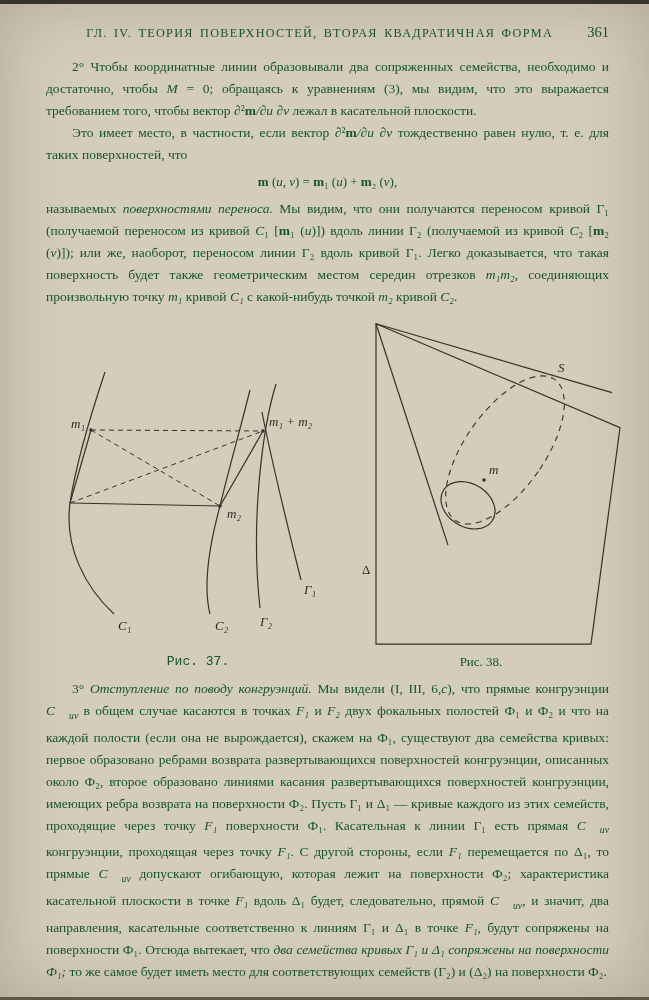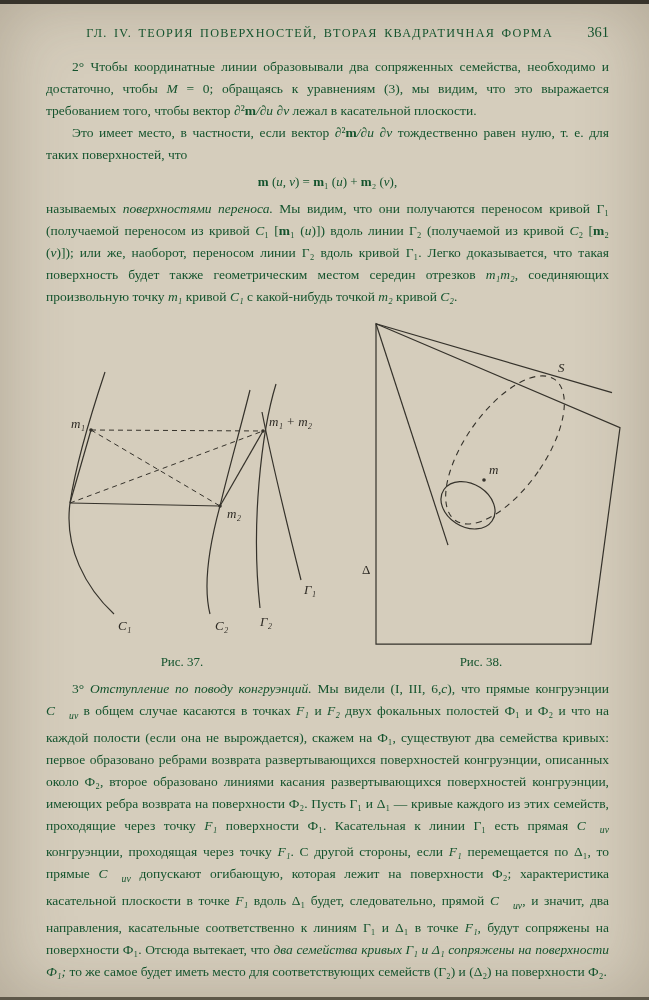--- a/index.html
+++ b/index.html
@@ -21,21 +21,21 @@
   .seg{white-space:pre-wrap;}
   .it{font-style:italic;}
   .bf{font-weight:bold;}
   .sub{vertical-align:sub;font-size:0.72em;padding-left:14px;}
   .formula{text-align:center;font-size:13px;margin:8px 0 8px 0;}
   .figures{position:relative;height:366px;margin-top:4px;}
   .figure{position:absolute;}
   .fig37{left:2px;top:56px;}
   .fig38{left:314px;top:2px;}
   .caption{position:absolute;text-align:center;font-size:13px;top:342px;}
-  .cap37{left:0;width:272px;}
+  .cap37{left:16px;width:272px;font-family:Liberation Mono, monospace;}
   .cap38{left:305px;width:260px;}
   svg{display:block;}
   svg text{font-family:"Liberation Serif","DejaVu Serif",serif;font-size:13px;font-style:italic;}
   svg text.upright{font-style:normal;}
 </style>
 </head>
 <body>
 
 <div class="page">
   <div class="edge-top"></div>

